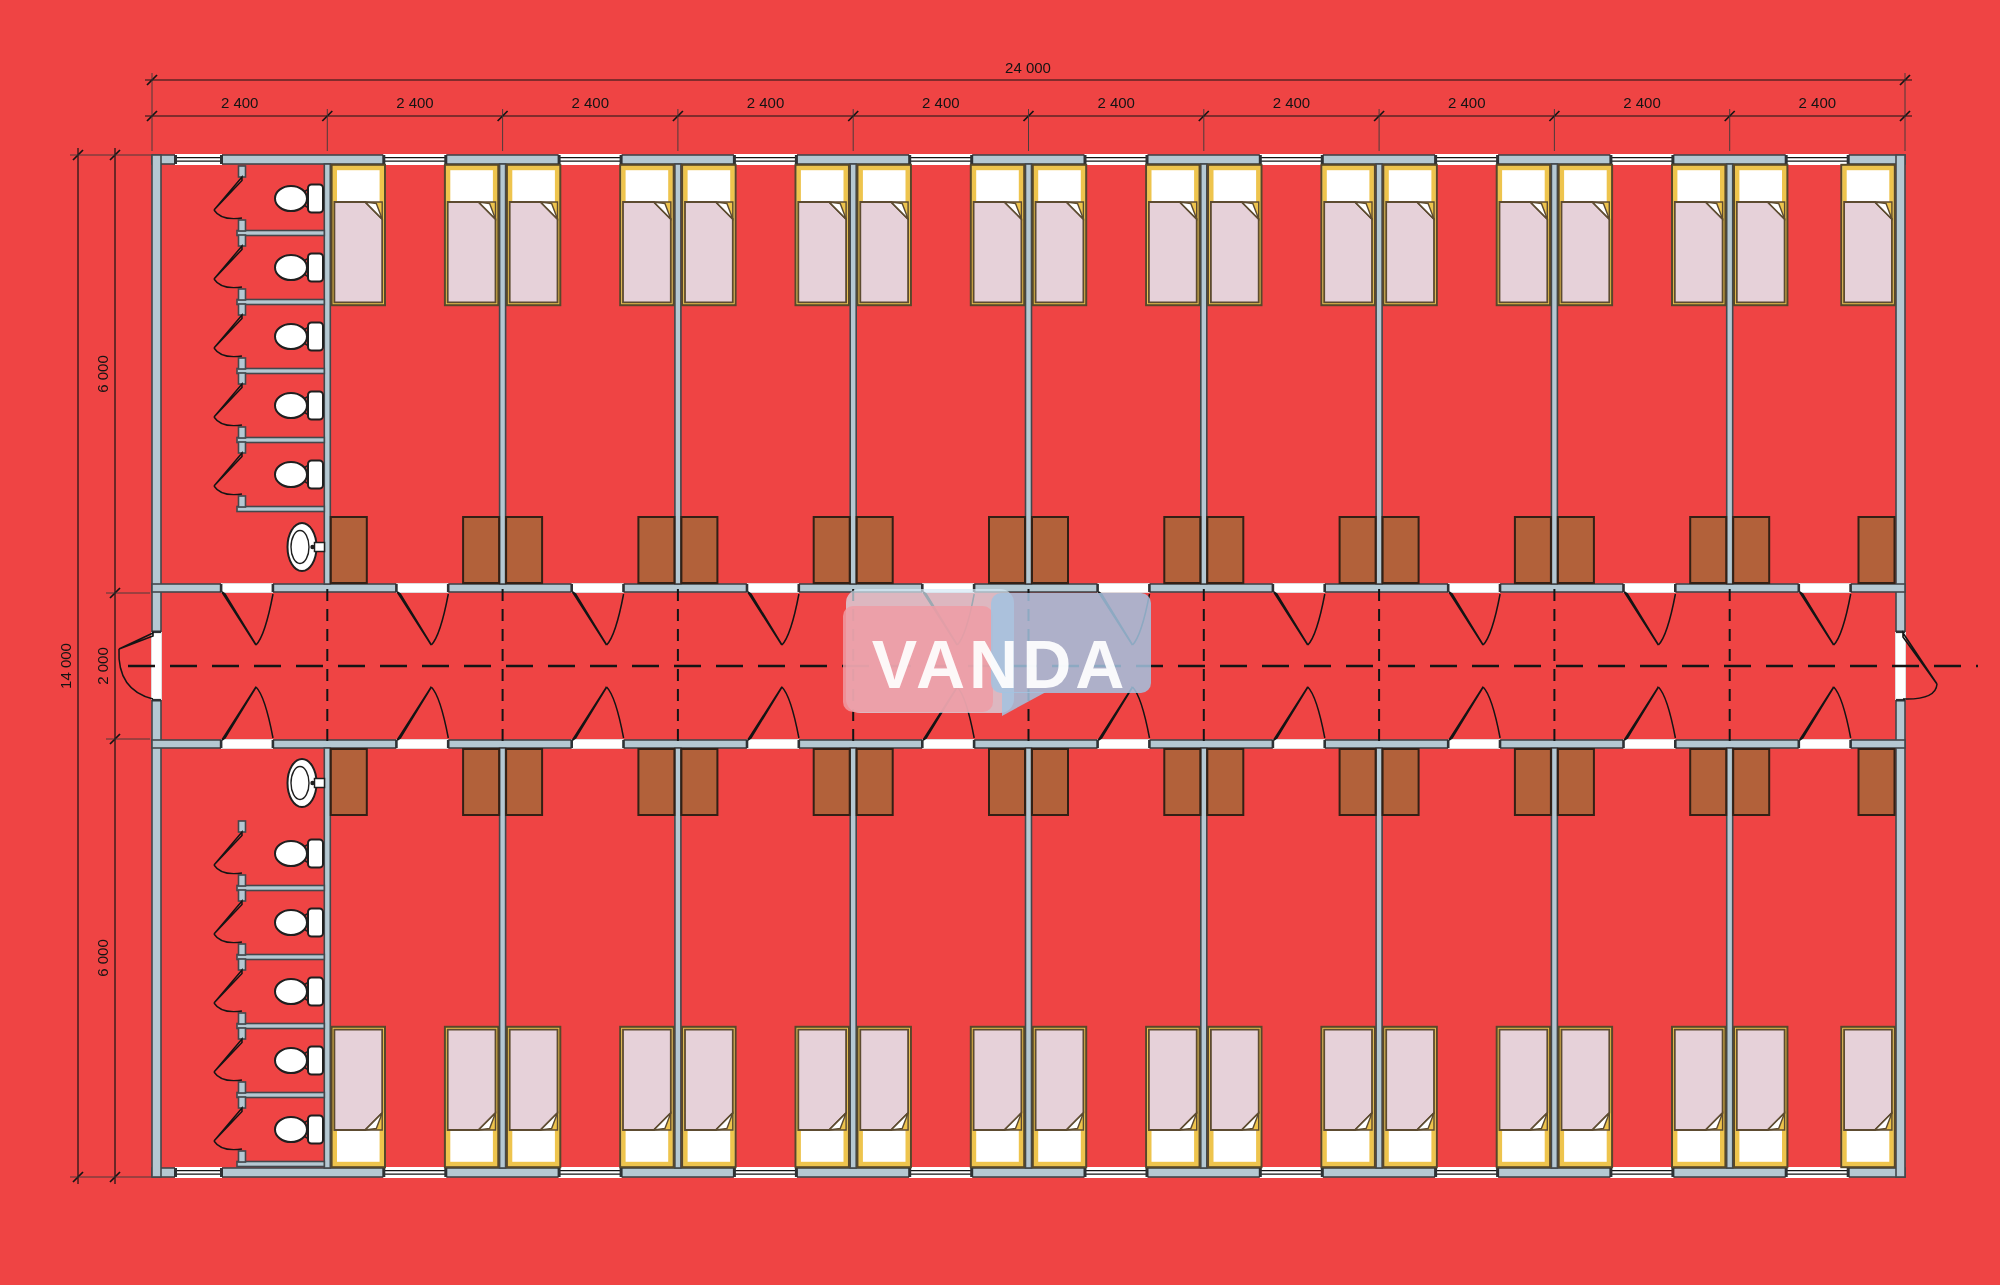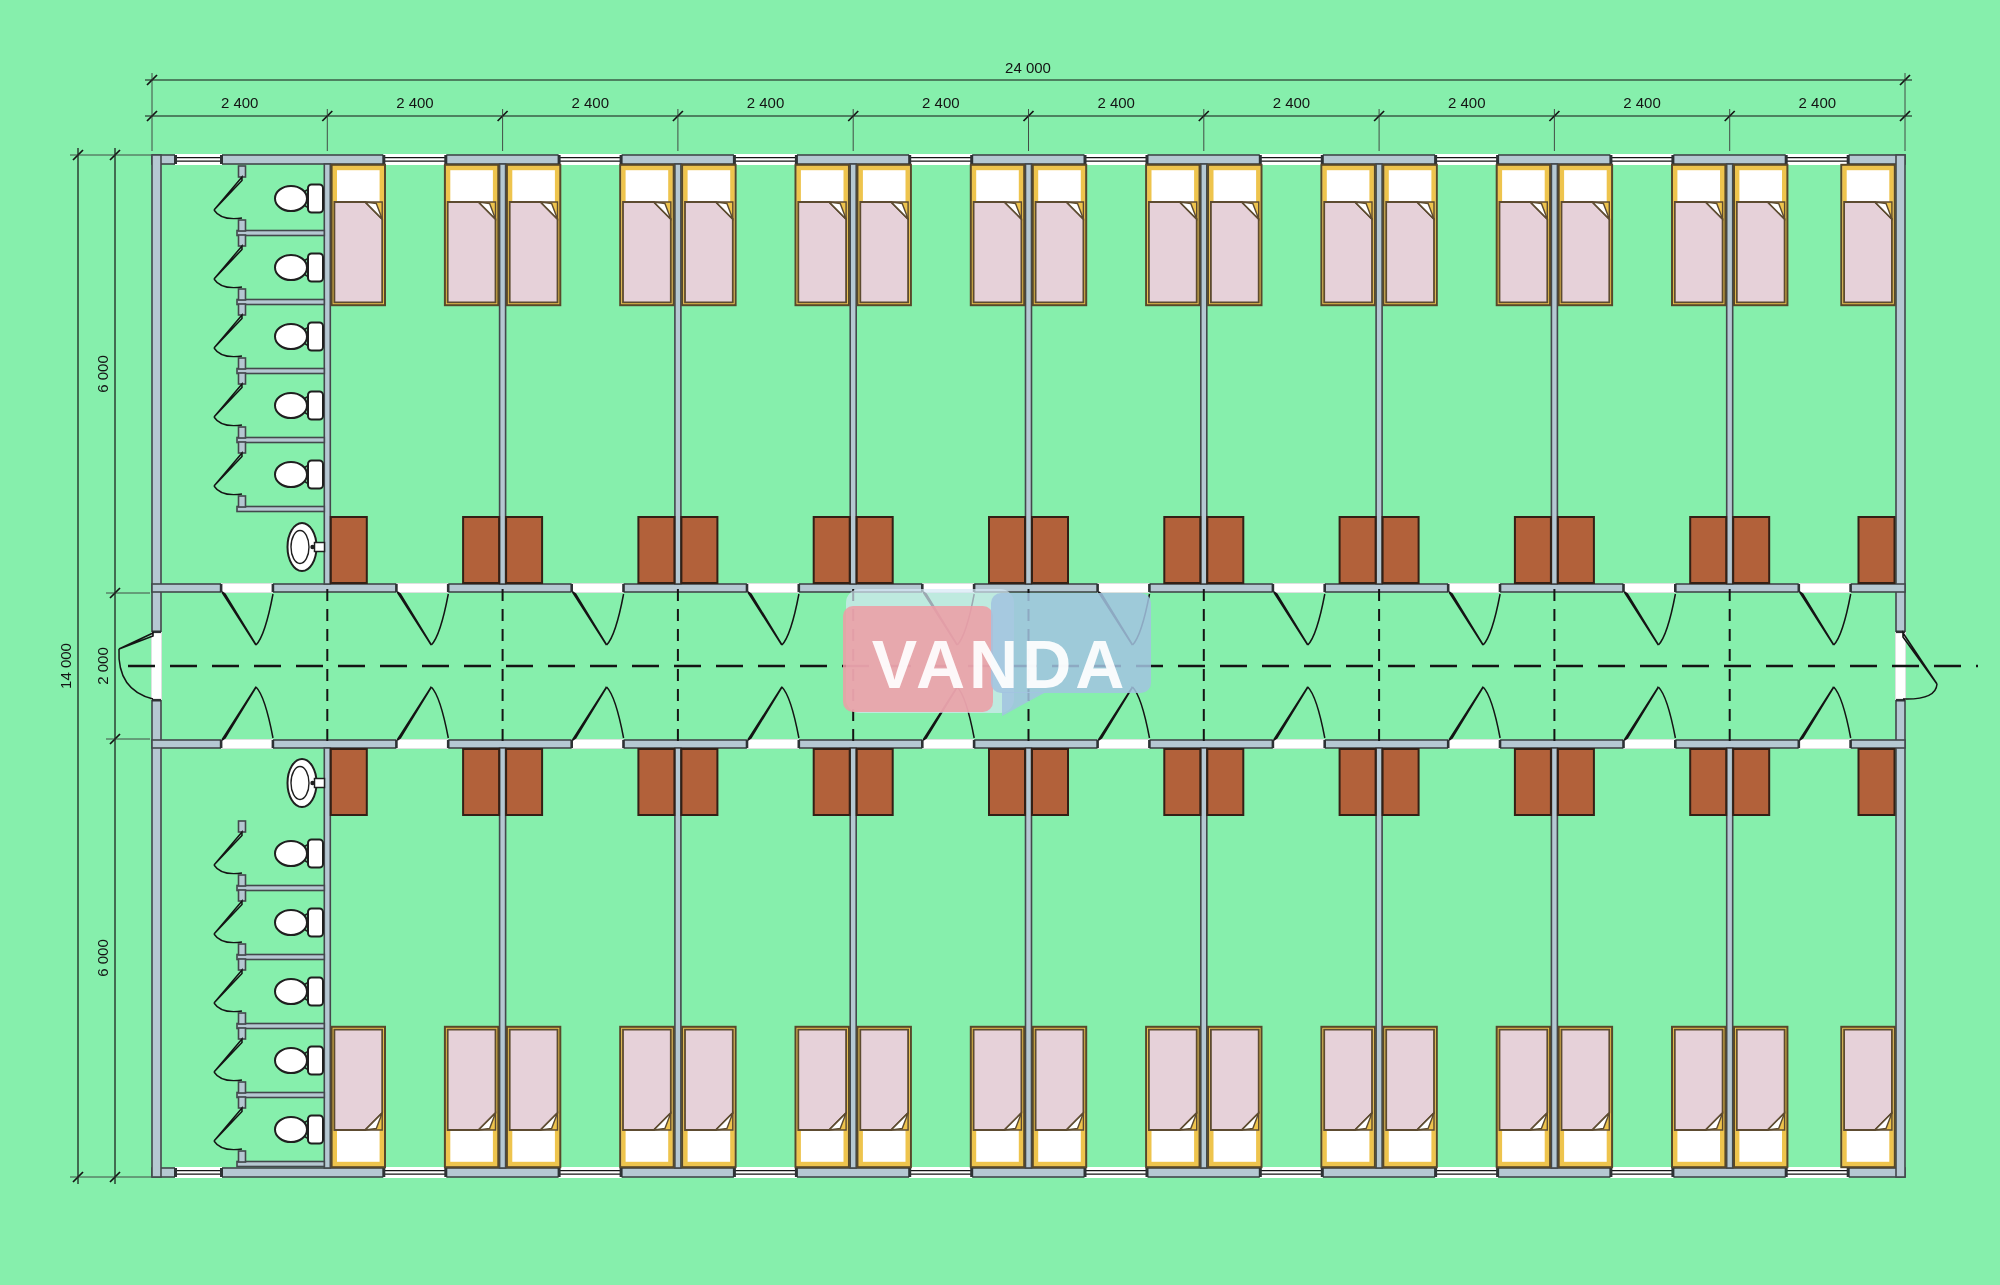--- a/index.html
+++ b/index.html
@@ -1,16 +1,16 @@
 <!DOCTYPE html>
 <html><head>
 <meta charset="utf-8">
 <style>
   html,body{margin:0;padding:0;background:#ffffff;}
-  #stage{position:relative;width:2000px;height:1285px;background:#86efac;overflow:hidden;
+  #stage{position:relative;width:2000px;height:1285px;background:#ef4444;overflow:hidden;
          font-family:"Liberation Sans", sans-serif;}
   svg text{font-family:"Liberation Sans", sans-serif;}
 </style>
 </head>
 <body>
 
 <div id="stage">
   <svg id="plan" width="2000" height="1285" viewBox="0 0 2000 1285">
       <g>
         <rect x="152" y="155" width="1753" height="9" fill="#b5c8d2" stroke="#43484c" stroke-width="1.6"></rect>

